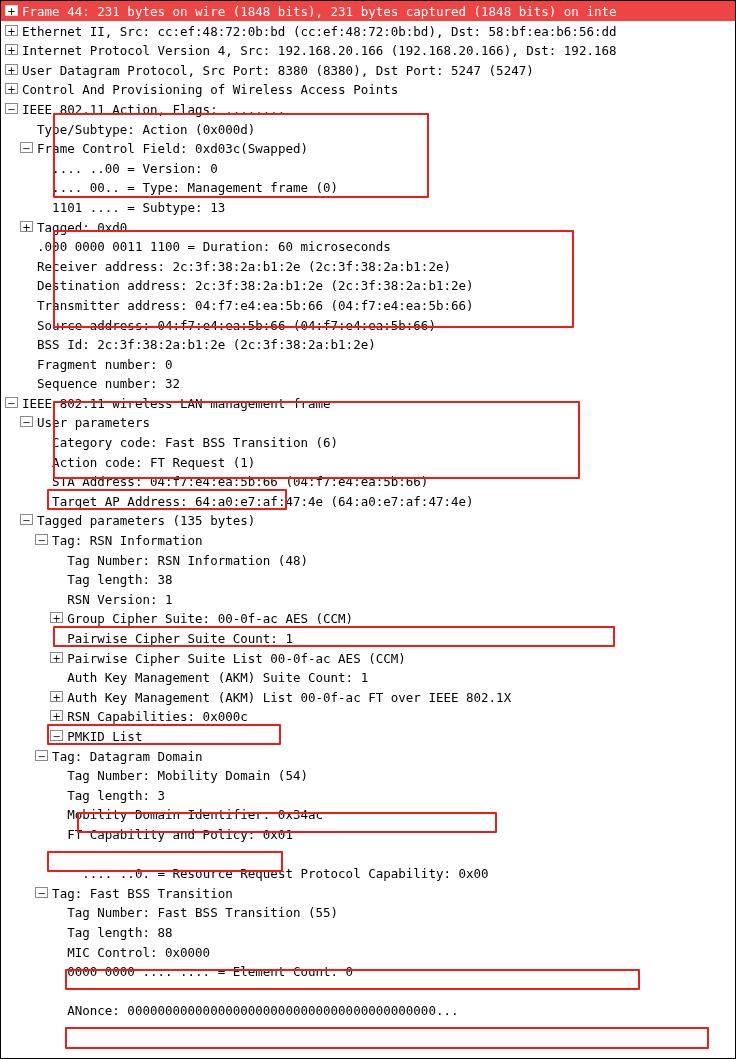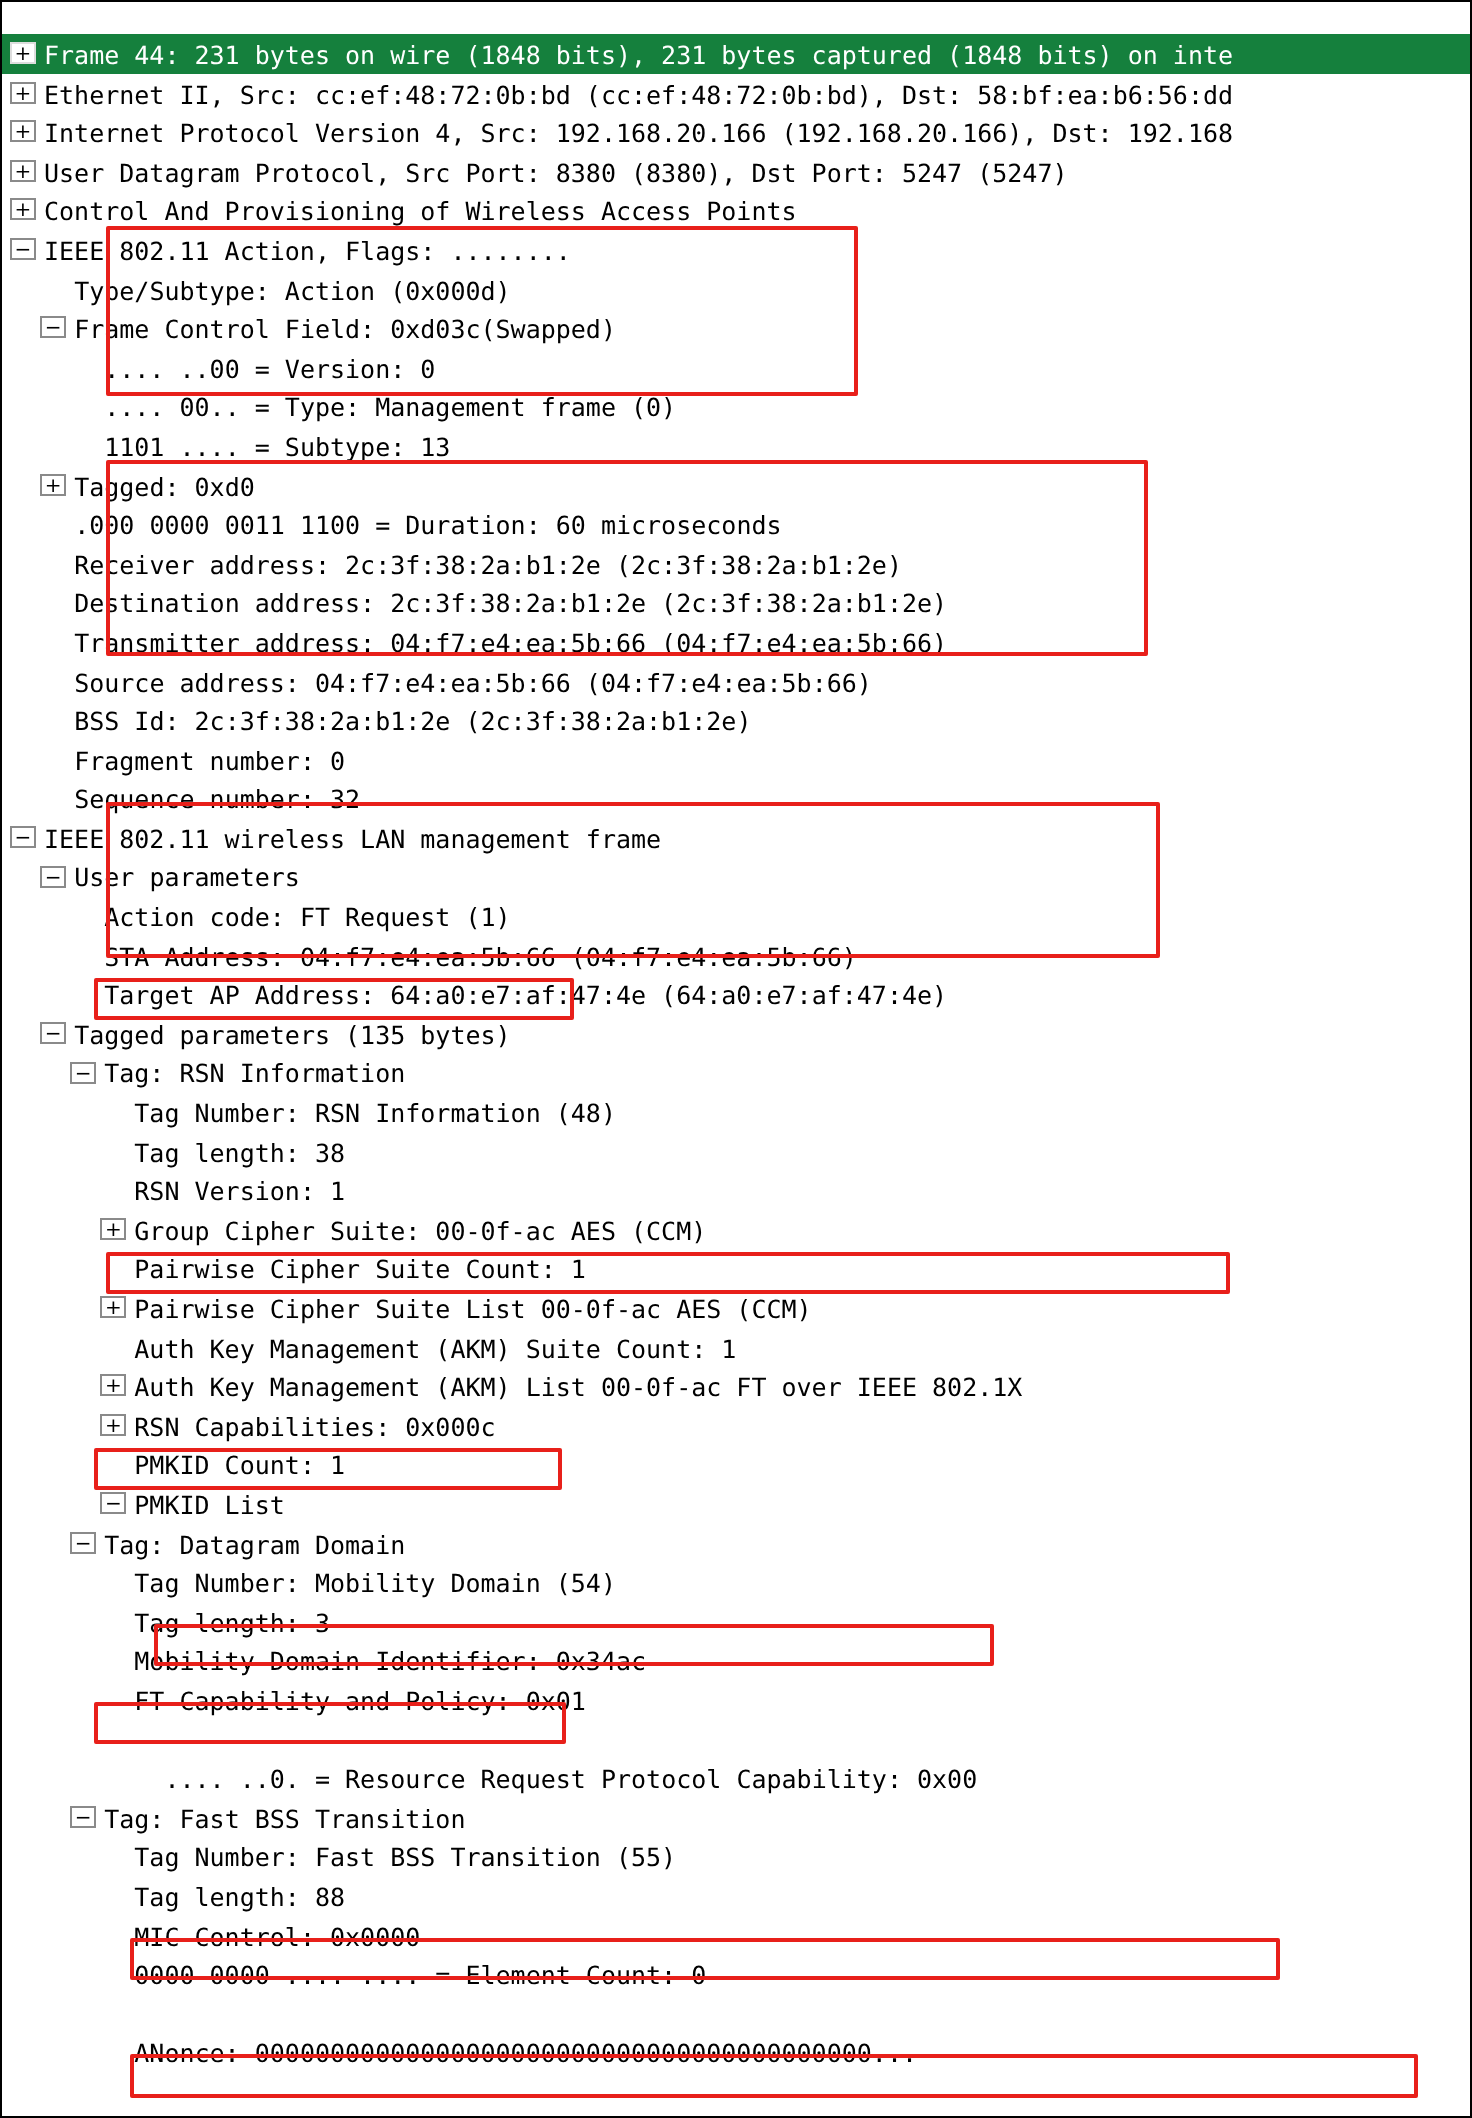--- a/index.html
+++ b/index.html
@@ -30,23 +30,22 @@
     margin: 0;
   }
   .row {
     position: relative;
     height: 19.6px;
     white-space: pre;
     display: block;
     padding-left: 4px;
   }
   .row.selected {
-    background: #15803d;
+    background: #ef4444;
     color: #ffffff;
-    margin-top: 16px;
   }
   .twisty {
     display: inline-block;
     width: 13px;
     height: 11px;
     line-height: 11px;
     text-align: center;
     font-family: "DejaVu Sans", sans-serif;
     font-size: 10px;
     border: 1px solid #8a8a8a;
@@ -96,35 +95,35 @@
       <div class="row"><span class="txt">  </span><span class="twisty none"></span><span class="txt">.000 0000 0011 1100 = Duration: 60 microseconds</span></div>
       <div class="row"><span class="txt">  </span><span class="twisty none"></span><span class="txt">Receiver address: 2c:3f:38:2a:b1:2e (2c:3f:38:2a:b1:2e)</span></div>
       <div class="row"><span class="txt">  </span><span class="twisty none"></span><span class="txt">Destination address: 2c:3f:38:2a:b1:2e (2c:3f:38:2a:b1:2e)</span></div>
       <div class="row"><span class="txt">  </span><span class="twisty none"></span><span class="txt">Transmitter address: 04:f7:e4:ea:5b:66 (04:f7:e4:ea:5b:66)</span></div>
       <div class="row"><span class="txt">  </span><span class="twisty none"></span><span class="txt">Source address: 04:f7:e4:ea:5b:66 (04:f7:e4:ea:5b:66)</span></div>
       <div class="row"><span class="txt">  </span><span class="twisty none"></span><span class="txt">BSS Id: 2c:3f:38:2a:b1:2e (2c:3f:38:2a:b1:2e)</span></div>
       <div class="row"><span class="txt">  </span><span class="twisty none"></span><span class="txt">Fragment number: 0</span></div>
       <div class="row"><span class="txt">  </span><span class="twisty none"></span><span class="txt">Sequence number: 32</span></div>
       <div class="row"><span class="txt"></span><span class="twisty">−</span><span class="txt">IEEE 802.11 wireless LAN management frame</span></div>
       <div class="row"><span class="txt">  </span><span class="twisty">−</span><span class="txt">User parameters</span></div>
+      <div class="row"><span class="txt">    </span><span class="twisty none"></span><span class="txt">Category code: Fast BSS Transition (6)</span></div>
       <div class="row"><span class="txt">    </span><span class="twisty none"></span><span class="txt">Action code: FT Request (1)</span></div>
       <div class="row"><span class="txt">    </span><span class="twisty none"></span><span class="txt">STA Address: 04:f7:e4:ea:5b:66 (04:f7:e4:ea:5b:66)</span></div>
       <div class="row"><span class="txt">    </span><span class="twisty none"></span><span class="txt">Target AP Address: 64:a0:e7:af:47:4e (64:a0:e7:af:47:4e)</span></div>
       <div class="row"><span class="txt">  </span><span class="twisty">−</span><span class="txt">Tagged parameters (135 bytes)</span></div>
       <div class="row"><span class="txt">    </span><span class="twisty">−</span><span class="txt">Tag: RSN Information</span></div>
       <div class="row"><span class="txt">      </span><span class="twisty none"></span><span class="txt">Tag Number: RSN Information (48)</span></div>
       <div class="row"><span class="txt">      </span><span class="twisty none"></span><span class="txt">Tag length: 38</span></div>
       <div class="row"><span class="txt">      </span><span class="twisty none"></span><span class="txt">RSN Version: 1</span></div>
       <div class="row"><span class="txt">      </span><span class="twisty">+</span><span class="txt">Group Cipher Suite: 00-0f-ac AES (CCM)</span></div>
       <div class="row"><span class="txt">      </span><span class="twisty none"></span><span class="txt">Pairwise Cipher Suite Count: 1</span></div>
       <div class="row"><span class="txt">      </span><span class="twisty">+</span><span class="txt">Pairwise Cipher Suite List 00-0f-ac AES (CCM)</span></div>
       <div class="row"><span class="txt">      </span><span class="twisty none"></span><span class="txt">Auth Key Management (AKM) Suite Count: 1</span></div>
       <div class="row"><span class="txt">      </span><span class="twisty">+</span><span class="txt">Auth Key Management (AKM) List 00-0f-ac FT over IEEE 802.1X</span></div>
       <div class="row"><span class="txt">      </span><span class="twisty">+</span><span class="txt">RSN Capabilities: 0x000c</span></div>
-      <div class="row"><span class="txt">      </span><span class="twisty none"></span><span class="txt">PMKID Count: 1</span></div>
       <div class="row"><span class="txt">      </span><span class="twisty">−</span><span class="txt">PMKID List</span></div>
       <div class="row"><span class="txt">    </span><span class="twisty">−</span><span class="txt">Tag: Datagram Domain</span></div>
       <div class="row"><span class="txt">      </span><span class="twisty none"></span><span class="txt">Tag Number: Mobility Domain (54)</span></div>
       <div class="row"><span class="txt">      </span><span class="twisty none"></span><span class="txt">Tag length: 3</span></div>
       <div class="row"><span class="txt">      </span><span class="twisty none"></span><span class="txt">Mobility Domain Identifier: 0x34ac</span></div>
       <div class="row"><span class="txt">      </span><span class="twisty none"></span><span class="txt">FT Capability and Policy: 0x01</span></div>
       <div class="row"><span class="txt">        </span><span class="twisty none"></span></div>
       <div class="row"><span class="txt">        </span><span class="twisty none"></span><span class="txt">.... ..0. = Resource Request Protocol Capability: 0x00</span></div>
       <div class="row"><span class="txt">    </span><span class="twisty">−</span><span class="txt">Tag: Fast BSS Transition</span></div>
       <div class="row"><span class="txt">      </span><span class="twisty none"></span><span class="txt">Tag Number: Fast BSS Transition (55)</span></div>

